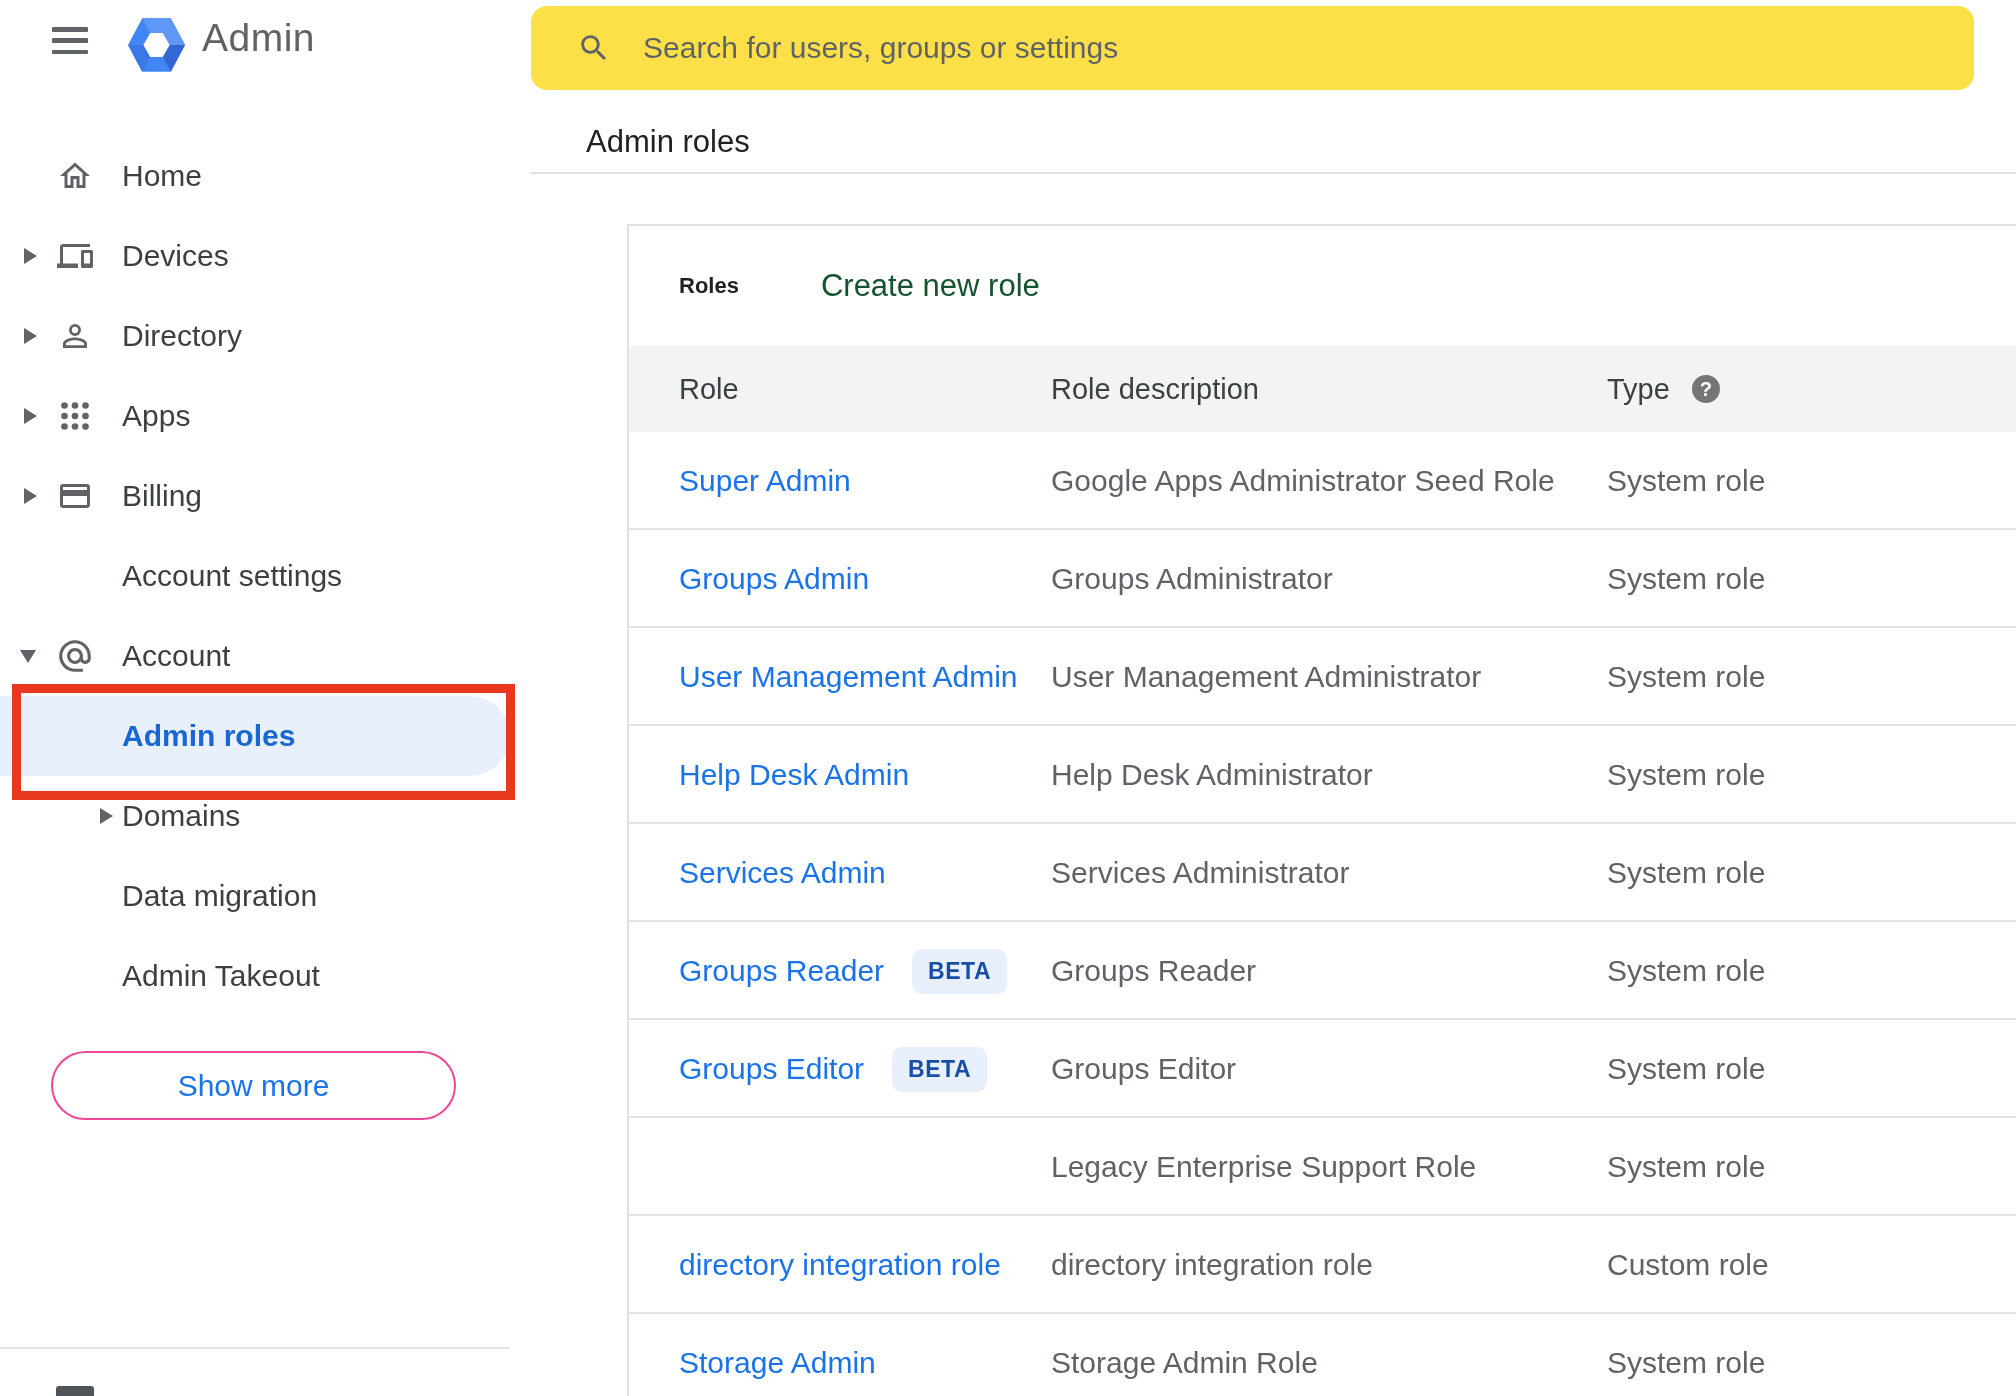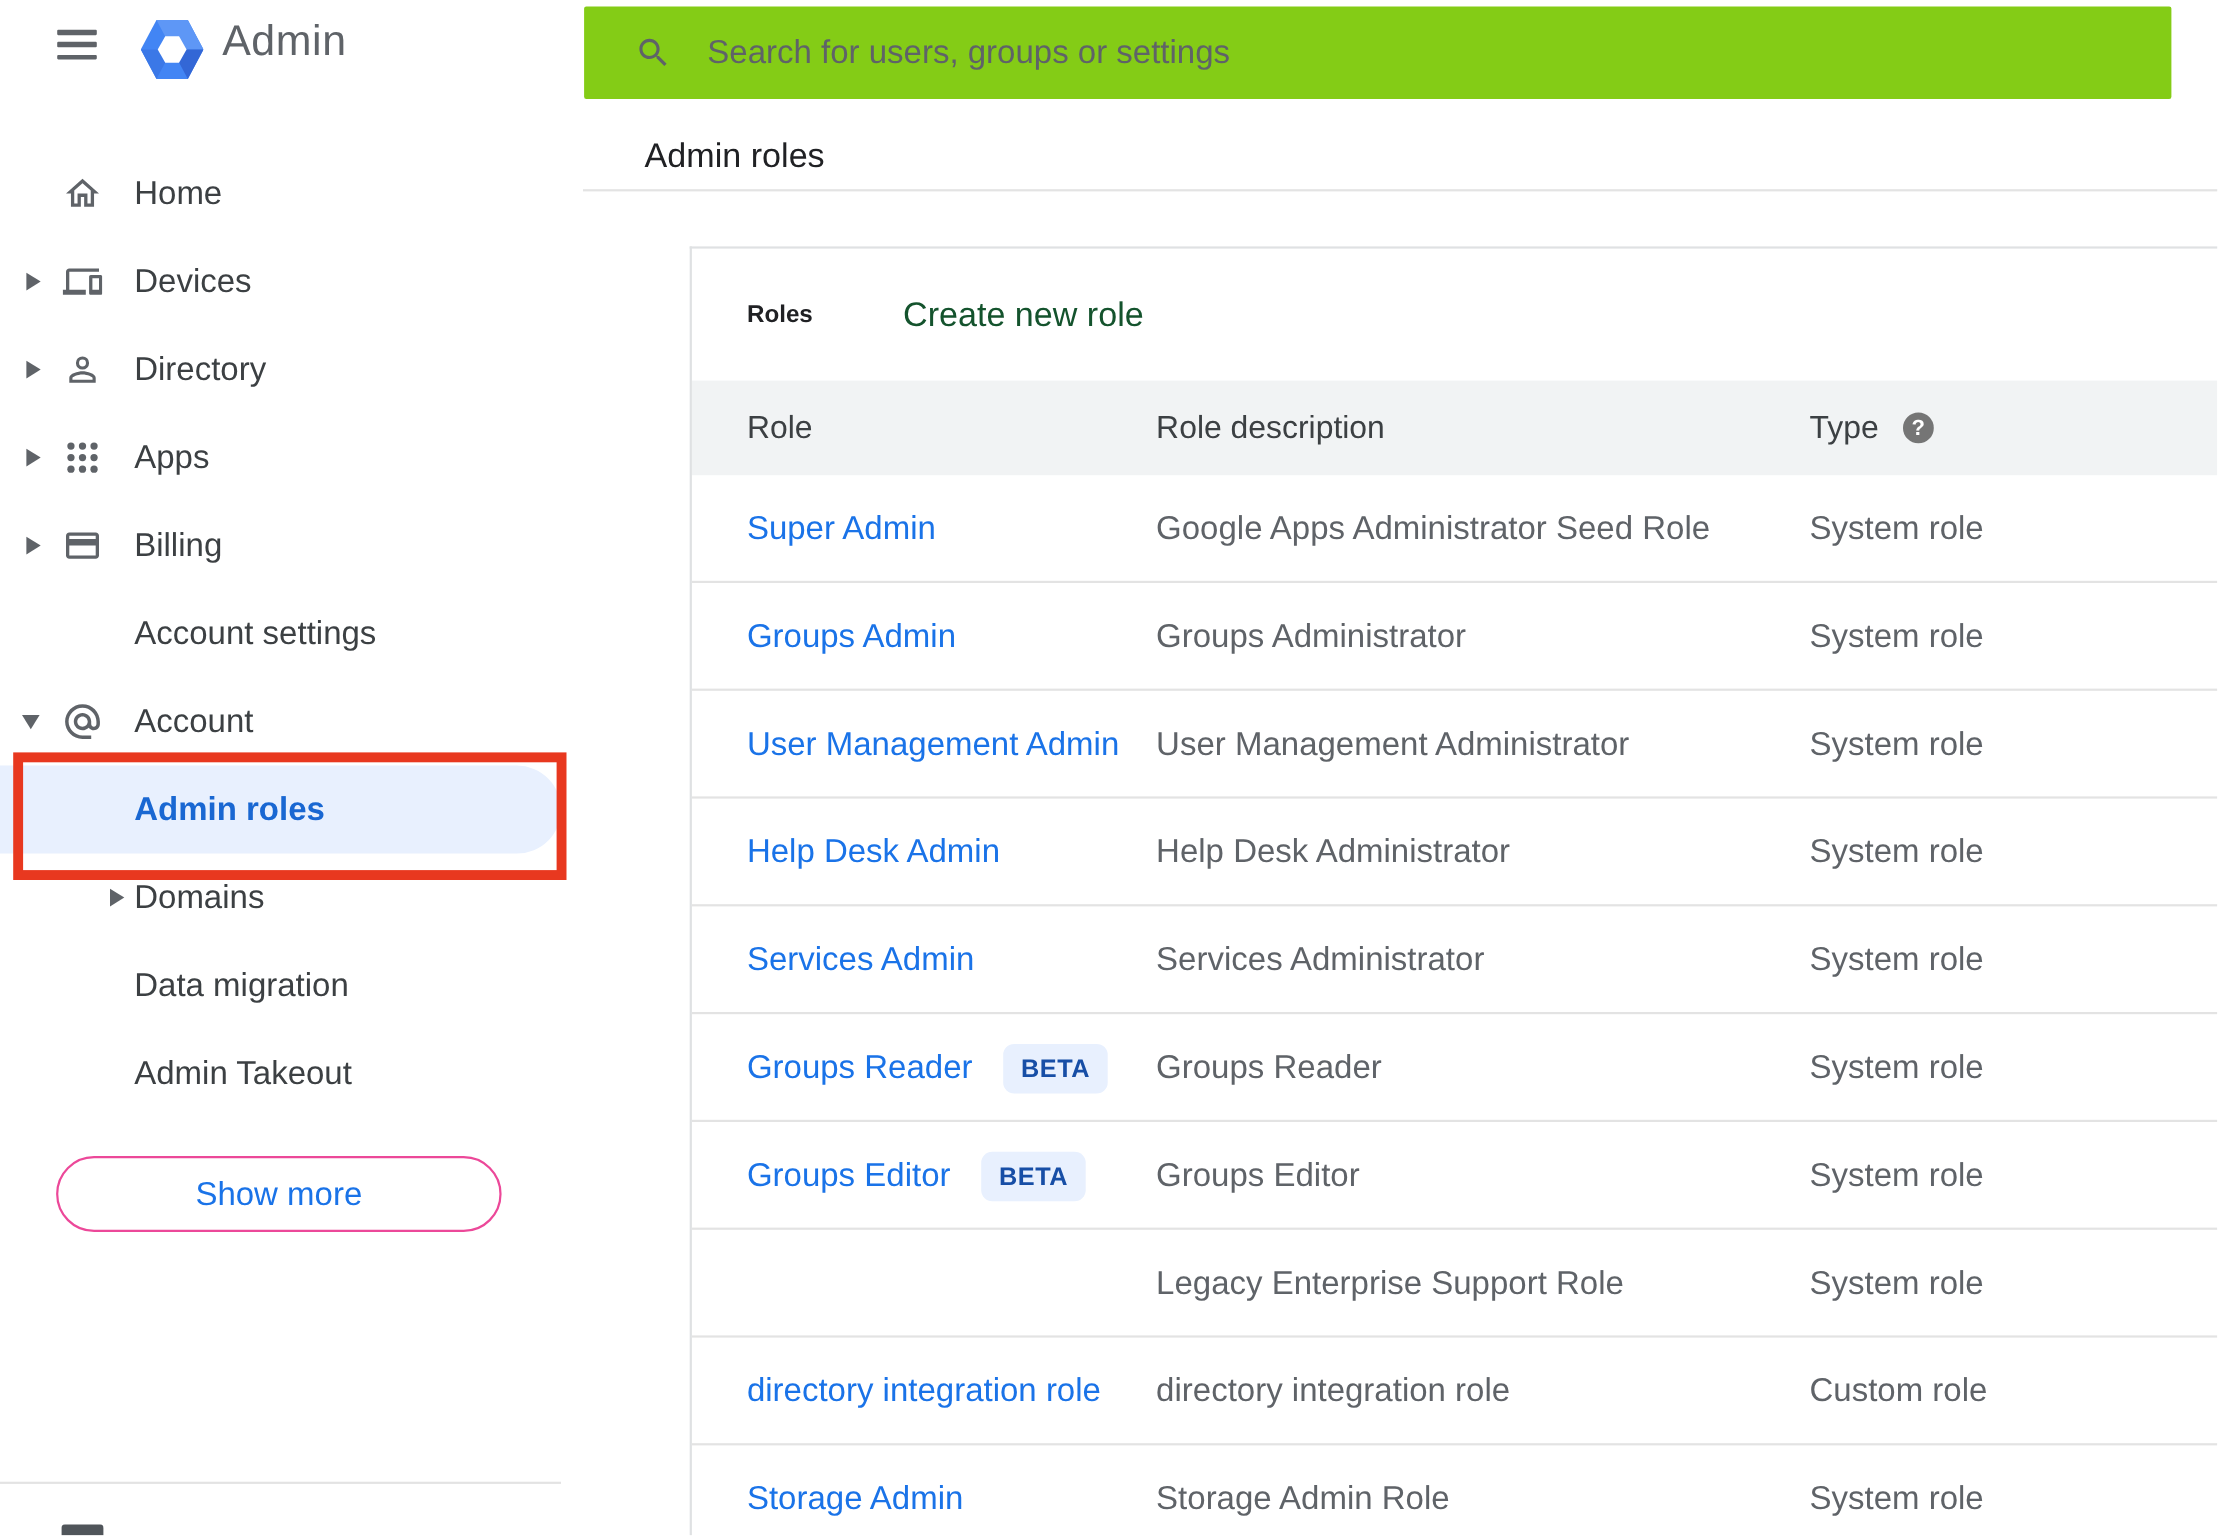--- a/index.html
+++ b/index.html
@@ -6,21 +6,21 @@
   html,body { width:2016px; height:1396px; background:#fff; }
   body { font-family:"Liberation Sans", sans-serif; color:#3c4043; }
   #app { position:relative; width:2016px; height:1396px; overflow:hidden; background:#fff; }
 
   
   .hamburger { position:absolute; left:52px; top:27px; width:36px; height:27px; display:flex; flex-direction:column; justify-content:space-between; cursor:pointer; }
   .hamburger span { display:block; width:36px; height:4.5px; background:#5f6368; border-radius:1px; }
   .logo { position:absolute; left:128px; top:18px; width:57px; height:54px; }
   .logo-text { position:absolute; left:202px; top:16px; font-size:39px; color:#5f6368; letter-spacing:0.5px; }
 
-  .searchbar { position:absolute; left:531px; top:6px; width:1443px; height:84px; background:#84cc16; border-radius:2px; display:flex; align-items:center; }
+  .searchbar { position:absolute; left:531px; top:6px; width:1443px; height:84px; background:#fde047; border-radius:16px; display:flex; align-items:center; }
   .searchbar .sicon { margin-left:46px; width:34px; height:34px; flex:0 0 auto; }
   .searchbar input { flex:1; margin-left:32px; border:none; outline:none; background:transparent; font-family:"Liberation Sans", sans-serif; font-size:30px; color:#5f6368; }
   .searchbar input::placeholder { color:#5f6368; opacity:1; }
 
   
   .sidebar { position:absolute; left:0; top:136px; width:530px; }
   .nav-item { position:relative; height:80px; display:flex; align-items:center; cursor:pointer; }
   .nav-item .arrow-r { position:absolute; left:24px; width:0; height:0; border-left:13px solid #5f6368; border-top:8px solid transparent; border-bottom:8px solid transparent; }
   .nav-item .arrow-d { position:absolute; left:20px; width:0; height:0; border-top:13px solid #5f6368; border-left:8px solid transparent; border-right:8px solid transparent; }
   .nav-item .arrow-sub { left:100px; }
@@ -42,21 +42,21 @@
 
   .card { position:absolute; left:627px; top:224px; right:0; bottom:0; background:#fff; border-left:2px solid #dfe1e3; border-top:2px solid #dfe1e3; overflow:hidden; }
   .card-titlebar { height:120px; display:flex; align-items:center; }
   .card-title { margin-left:50px; font-size:22px; font-weight:bold; color:#202124; }
   .create-link { margin-left:82px; font-size:31px; color:#14532d; cursor:pointer; }
 
   .thead { height:86px; background:#f1f3f4; position:relative; }
   .thead .hcell { position:absolute; top:0; height:86px; display:flex; align-items:center; font-size:29px; color:#3c4043; }
   .col-role { left:50px; }
   .col-desc { left:422px; }
-  .col-type { left:1016px; }
+  .col-type { left:978px; }
   .help-circle { margin-left:22px; width:28px; height:28px; border-radius:50%; background:#757575; color:#fff; font-size:20px; font-weight:bold; display:flex; align-items:center; justify-content:center; cursor:pointer; }
 
   .trow { height:98px; position:relative; border-bottom:2px solid #e3e3e3; }
   .trow .cell { position:absolute; top:0; height:98px; display:flex; align-items:center; font-size:30px; color:#5f6368; white-space:nowrap; }
   .role-link { color:#1a73e8; cursor:pointer; }
   .beta-badge { margin-left:28px; background:#e8f0fe; color:#174ea6; font-size:23px; font-weight:bold; letter-spacing:0.5px; padding:9px 16px; border-radius:10px; }
 </style>
 </head>
 <body>
 

